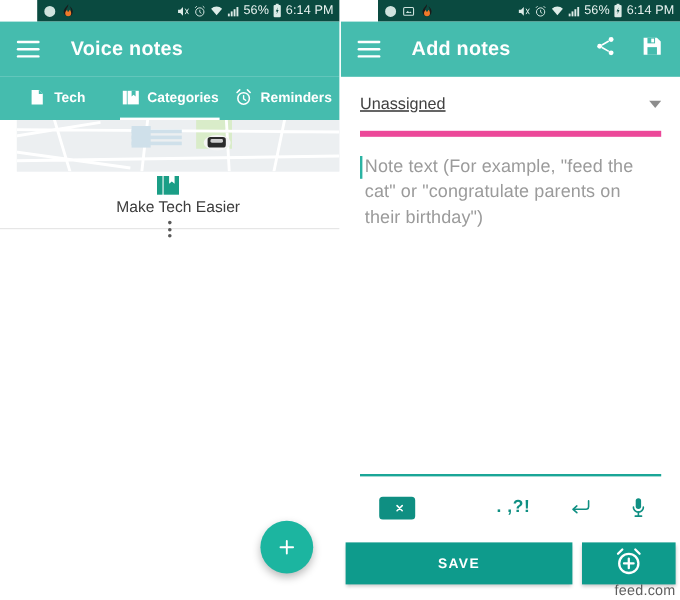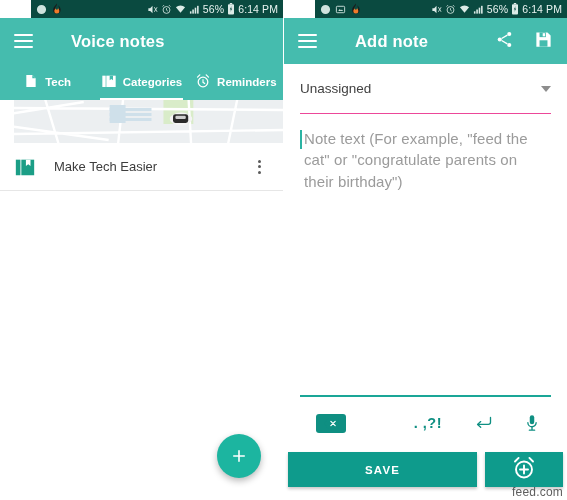--- a/index.html
+++ b/index.html
@@ -29,59 +29,59 @@
   .sb-text { font-size: 10.5px; letter-spacing: .1px; color: #e8f3f0; white-space: nowrap; }
 
   
   .appbar {
     height: 46px; background: #45bcae;
     display: flex; align-items: center;
     padding: 0 14px; color: #ffffff;
   }
   .hamburger { width: 19px; height: 14px; display: flex; flex-direction: column; justify-content: space-between; cursor: pointer; }
   .hamburger span { display: block; height: 2px; background: #ffffff; border-radius: 1px; }
-  .appbar-title { font-size: 16.5px; font-weight: bold; margin-left: 38px; letter-spacing: .2px; white-space: nowrap; }
+  .appbar-title { font-size: 16.5px; font-weight: bold; margin-left: 26px; letter-spacing: .2px; white-space: nowrap; }
   .appbar-actions { margin-left: auto; display: flex; align-items: center; gap: 20px; }
 
   
   .tabbar { height: 36px; background: #45bcae; display: flex; align-items: stretch; }
   .tab { flex: 1; display: flex; align-items: center; justify-content: center; gap: 6px;
          color: #ffffff; font-size: 11.5px; font-weight: bold; position: relative; cursor: pointer; }
   .tab-label { white-space: nowrap; }
   .tab.active::after {
     content: ""; position: absolute; left: 6px; right: 6px; bottom: 0;
     height: 2.5px; background: #ffffff;
   }
 
   
   .map-card { position: relative; height: 43px; background: #e9edf0; overflow: hidden; margin-left: 14px; }
   .map-svg { position: absolute; inset: 0; width: 100%; height: 100%; }
 
   
-  .list-item { height: 47px; display: flex; align-items: center; padding: 0 14px; background: #fff; cursor: pointer; }
+  .list-item { height: 47px; display: flex; align-items: center; padding: 0 14px; background: #fff; cursor: pointer; flex-direction: column; }
   .li-icon { width: 26px; display: flex; align-items: center; }
   .li-label { flex: 1; margin-left: 14px; font-size: 13px; color: #3d3d3d; }
   .li-more { width: 20px; display: flex; flex-direction: column; align-items: center; gap: 2.5px; cursor: pointer; padding: 4px 0; }
   .li-more i { width: 3px; height: 3px; background: #5a5a5a; border-radius: 50%; display: block; }
   .list-divider { height: 1px; background: #e6e6e6; }
 
   
   .fab {
     position: absolute; right: 22px; bottom: 22px;
     width: 44px; height: 44px; border-radius: 50%;
     background: #1cb5a0; color: #fff;
     display: flex; align-items: center; justify-content: center;
     box-shadow: 0 3px 7px rgba(0,0,0,.28); cursor: pointer;
   }
 
   
   .form-area { padding: 0 16px; }
   .select-row {
     height: 50px; display: flex; align-items: center;
-    border-bottom: 1px solid #ec4899; cursor: pointer;
+    border-bottom: 5px solid #ec4899; cursor: pointer; text-decoration: underline;
   }
   .select-value { font-size: 13.5px; color: #414141; }
   .select-caret { margin-left: auto; width: 0; height: 0;
     border-left: 5.5px solid transparent; border-right: 5.5px solid transparent;
     border-top: 6px solid #8d8d8d; }
   .note-wrap { position: relative; padding-top: 14px; display: flex; }
   .caret-bar { width: 2px; background: #2bb3a3; height: 19px; margin-top: 2px; flex: 0 0 2px; }
   .note-placeholder {
     font-size: 15px; line-height: 1.43; color: #9b9b9b;
     letter-spacing: .1px; padding-left: 2px;
@@ -333,21 +333,21 @@
         <span class="sb-text">6:14 PM</span>
       </div>
     </div>
 
     <div class="appbar">
       <div class="hamburger">
         <span></span>
           <span></span>
           <span></span>
       </div>
-      <div class="appbar-title">Add note</div>
+      <div class="appbar-title">Add notes</div>
       <div class="appbar-actions">
         <span>
           <svg width="19" height="19" viewBox="0 0 24 24">
               <circle cx="18" cy="5" r="2.6" fill="#ffffff"></circle>
               <circle cx="6" cy="12" r="2.6" fill="#ffffff"></circle>
               <circle cx="18" cy="19" r="2.6" fill="#ffffff"></circle>
               <path d="M8.4 10.7l7.2-4.2M8.4 13.3l7.2 4.2" stroke="#ffffff" stroke-width="1.7"></path>
             </svg>
         </span>
         <span>

